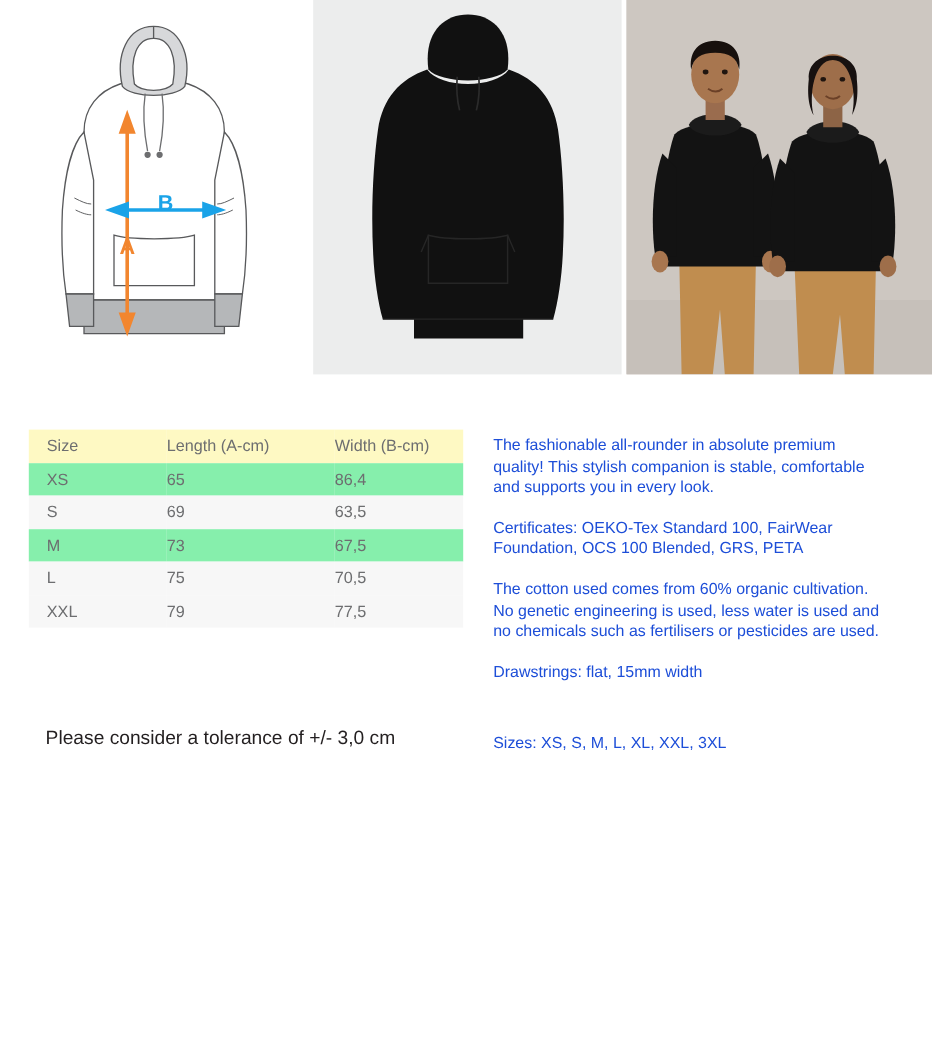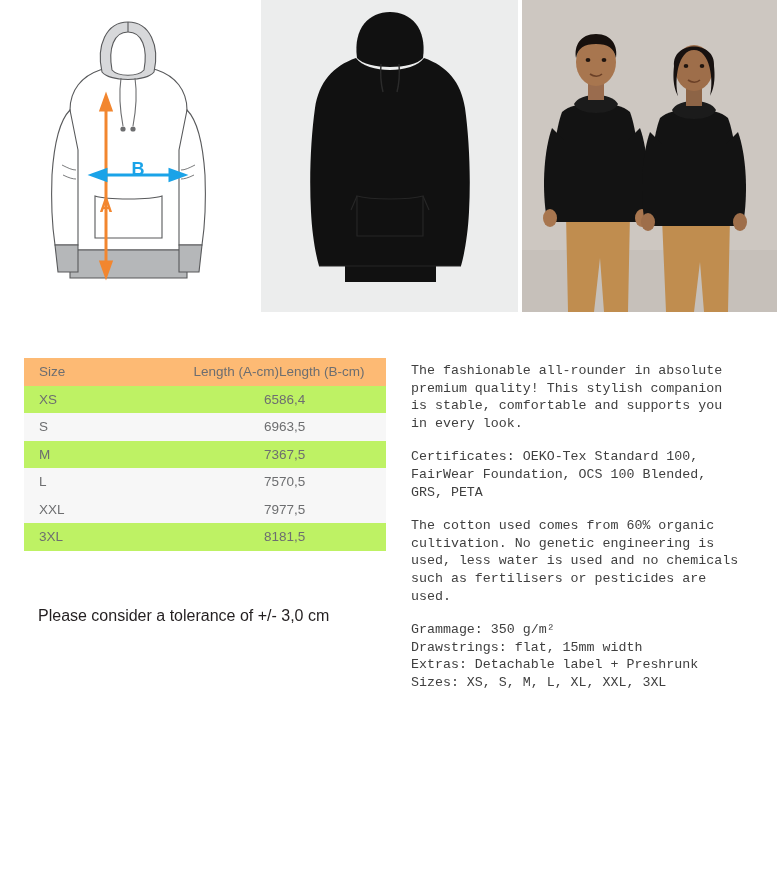--- a/index.html
+++ b/index.html
@@ -64,48 +64,47 @@
     color: #6d6e70;
   }
   .size-table th, .size-table td {
     text-align: left;
     font-weight: normal;
     padding: 0;
     height: 27.5px;
     vertical-align: middle;
   }
   .size-table th:nth-child(1), .size-table td:nth-child(1) { width: 100px; padding-left: 15px; }
-  .size-table th:nth-child(2), .size-table td:nth-child(2) { width: 140px; text-align: right; }
+  .size-table th:nth-child(2), .size-table td:nth-child(2) { width: 140px; }
   .size-table th:nth-child(3), .size-table td:nth-child(3) { width: 107px; }
-  .size-table tbody tr.odd { background: #bef264; }
+  .size-table tbody tr.odd { background: #86efac; }
   .size-table tbody tr.even { background: #f7f7f7; }
-  .size-table thead tr { background: #fdba74; }
+  .size-table thead tr { background: #fef9c3; }
 
   .tolerance {
     position: absolute;
     left: 38px;
     top: 295px;
     font-size: 16px;
     color: #231f20;
   }
 
   
   .desc {
     position: absolute;
     left: 411px;
     top: 50px;
     width: 330px;
     font-size: 13.3px;
     line-height: 17.6px;
-    color: #404040;
-    font-family: Liberation Mono, monospace;
+    color: #1d4ed8;
   }
   .desc p { margin: 0 0 16px 0; }
   .desc p.tight { margin-bottom: 0; }
-  .desc .block-last { margin-bottom: 0; }
+  .desc .block-last { margin-bottom: 0; margin-top: 42px; }
 </style>
 </head>
 <body>
 
 <div class="image-strip">
 
   <div class="panel panel-tech">
     <div class="tech-wrap">
       <svg class="tech-svg" width="257" height="312" viewBox="0 0 257 312">
         <g fill="none" stroke="#58595b" stroke-width="1.1">
@@ -228,21 +227,21 @@
   </div>
 </div>
 
 <div class="content">
 
   <table class="size-table">
     <thead>
       <tr>
         <th>Size</th>
         <th>Length (A-cm)</th>
-        <th>Length (B-cm)</th>
+        <th>Width (B-cm)</th>
       </tr>
     </thead>
     <tbody>
       <tr class="odd">
         <td>XS</td>
         <td>65</td>
         <td>86,4</td>
       </tr>
       <tr class="even">
         <td>S</td>
@@ -257,32 +256,25 @@
       <tr class="even">
         <td>L</td>
         <td>75</td>
         <td>70,5</td>
       </tr>
       <tr class="even">
         <td>XXL</td>
         <td>79</td>
         <td>77,5</td>
       </tr>
-      <tr class="odd">
-        <td>3XL</td>
-        <td>81</td>
-        <td>81,5</td>
-      </tr>
     </tbody>
   </table>
 
   <div class="tolerance">Please consider a tolerance of +/- 3,0 cm</div>
 
   <div class="desc">
     <p>The fashionable all-rounder in absolute premium quality! This stylish companion is stable, comfortable and supports you in every look.</p>
     <p>Certificates: OEKO-Tex Standard 100, FairWear Foundation, OCS 100 Blended, GRS, PETA</p>
     <p>The cotton used comes from 60% organic cultivation. No genetic engineering is used, less water is used and no chemicals such as fertilisers or pesticides are used.</p>
-    <p class="tight">Grammage: 350 g/m²</p>
     <p class="tight">Drawstrings: flat, 15mm width</p>
-    <p class="tight">Extras: Detachable label + Preshrunk</p>
     <p class="block-last">Sizes: XS, S, M, L, XL, XXL, 3XL</p>
   </div>
 </div>
 
 </body></html>

